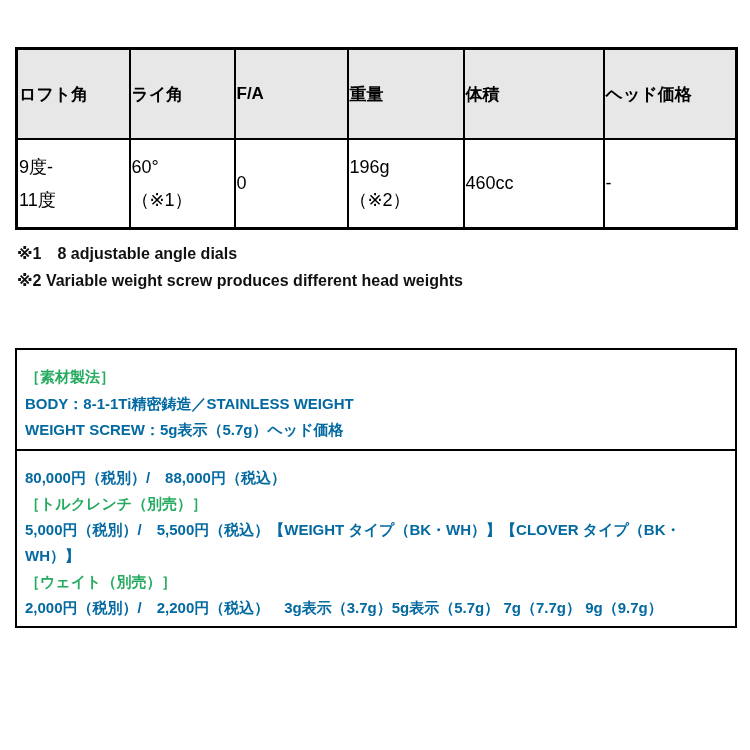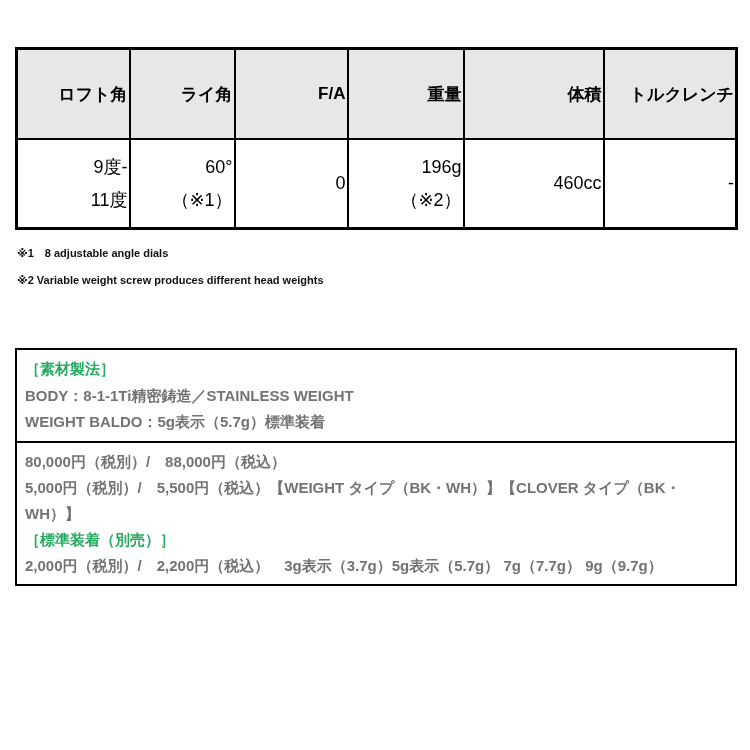--- a/index.html
+++ b/index.html
@@ -8,44 +8,44 @@
     font-family:"Liberation Sans","DejaVu Sans",sans-serif;
     color:#111111;
     -webkit-font-smoothing:antialiased;
   }
   
   .spec-table{
     position:absolute;left:15px;top:47px;width:721px;
     border-collapse:collapse;table-layout:fixed;
   }
   .spec-table th,.spec-table td{
-    border:2px solid #000;text-align:right;vertical-align:middle;
+    border:2px solid #000;text-align:left;vertical-align:middle;
   }
   .spec-table{border:3px solid #000;}
   .spec-table th{
     background:#e7e7e7;font-weight:700;font-size:17px;height:86px;color:#000;
   }
   .spec-table td{
     background:#ffffff;font-weight:400;font-size:18px;height:85px;
     line-height:33px;color:#000;
   }
   
   .notes{
     position:absolute;left:17px;top:240px;width:716px;
-    font-size:11px;font-weight:700;line-height:27px;color:#111;
+    font-size:16px;font-weight:700;line-height:27px;color:#111;
   }
   
   .detail-box{
     position:absolute;left:15px;top:348px;width:718px;
     border:2px solid #000;background:#fff;
   }
-  .box-section{padding:6px 8px 5px 8px;}
+  .box-section{padding:14px 8px 5px 8px;}
   .box-section.prices{border-top:2px solid #000;}
   .box-section .line{
-    font-size:15px;font-weight:700;line-height:26.5px;color:#737373;
+    font-size:15px;font-weight:700;line-height:26.5px;color:#0369a1;
     white-space:normal;word-break:break-word;
   }
   .box-section.prices .line{line-height:26px;}
   .line.green{color:#25ab60;}
 </style>
 </head>
 <body>
 
 <table class="spec-table">
   <colgroup>
@@ -56,21 +56,21 @@
       <col style="width:140px">
       <col style="width:133px">
   </colgroup>
   <thead>
     <tr>
       <th>ロフト角</th>
       <th>ライ角</th>
       <th>F/A</th>
       <th>重量</th>
       <th>体積</th>
-      <th>トルクレンチ</th>
+      <th>ヘッド価格</th>
     </tr>
   </thead>
   <tbody>
     <tr>
       <td>9度-<br>11度</td>
       <td>60°<br>（※1）</td>
       <td>0</td>
       <td>196g<br>（※2）</td>
       <td>460cc</td>
       <td>-</td>
@@ -80,21 +80,22 @@
 
 <div class="notes">
   <div class="note-line">※1　8 adjustable angle dials</div>
   <div class="note-line">※2 Variable weight screw produces different head weights</div>
 </div>
 
 <div class="detail-box">
   <div class="box-section material">
     <div class="line green">［素材製法］</div>
     <div class="line">BODY：8-1-1Ti精密鋳造／STAINLESS WEIGHT</div>
-    <div class="line">WEIGHT BALDO：5g表示（5.7g）標準装着</div>
+    <div class="line">WEIGHT SCREW：5g表示（5.7g）ヘッド価格</div>
   </div>
   <div class="box-section prices">
     <div class="line">80,000円（税別）/　88,000円（税込）</div>
+    <div class="line green">［トルクレンチ（別売）］</div>
     <div class="line">5,000円（税別）/　5,500円（税込）【WEIGHT タイプ（BK・WH）】【CLOVER タイプ（BK・WH）】</div>
-    <div class="line green">［標準装着（別売）］</div>
+    <div class="line green">［ウェイト（別売）］</div>
     <div class="line">2,000円（税別）/　2,200円（税込）　3g表示（3.7g）5g表示（5.7g） 7g（7.7g） 9g（9.7g）</div>
   </div>
 </div>
 
 </body></html>

